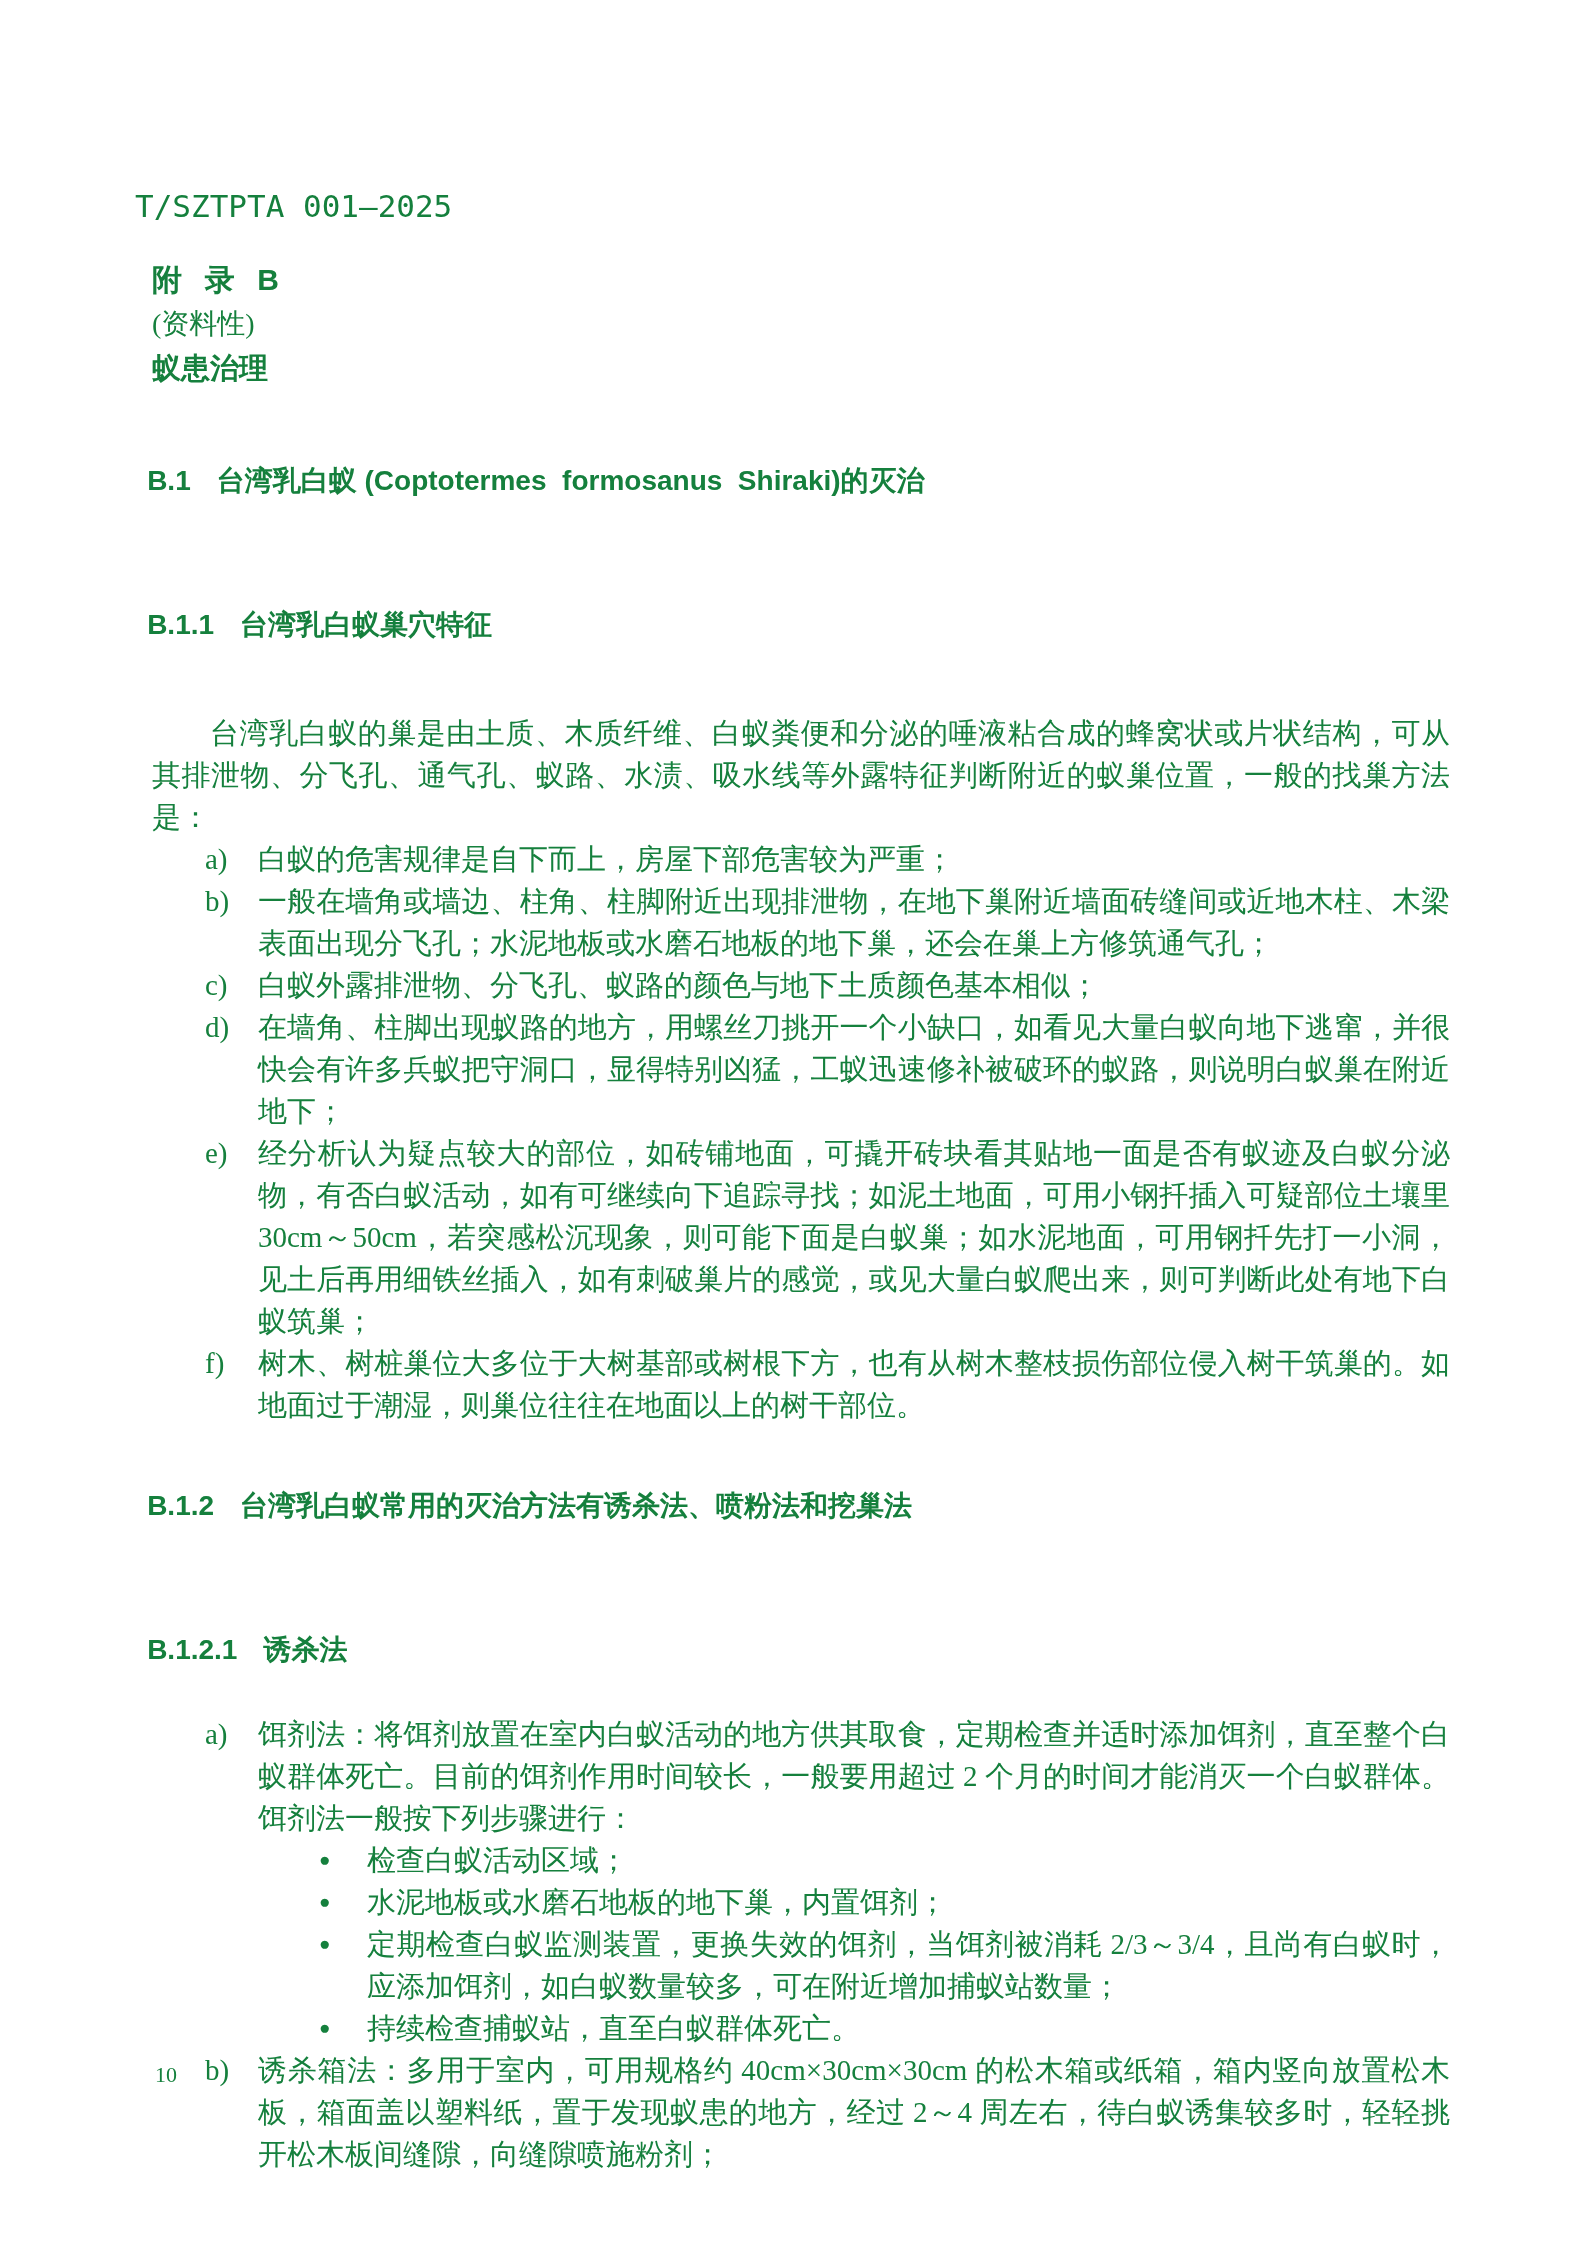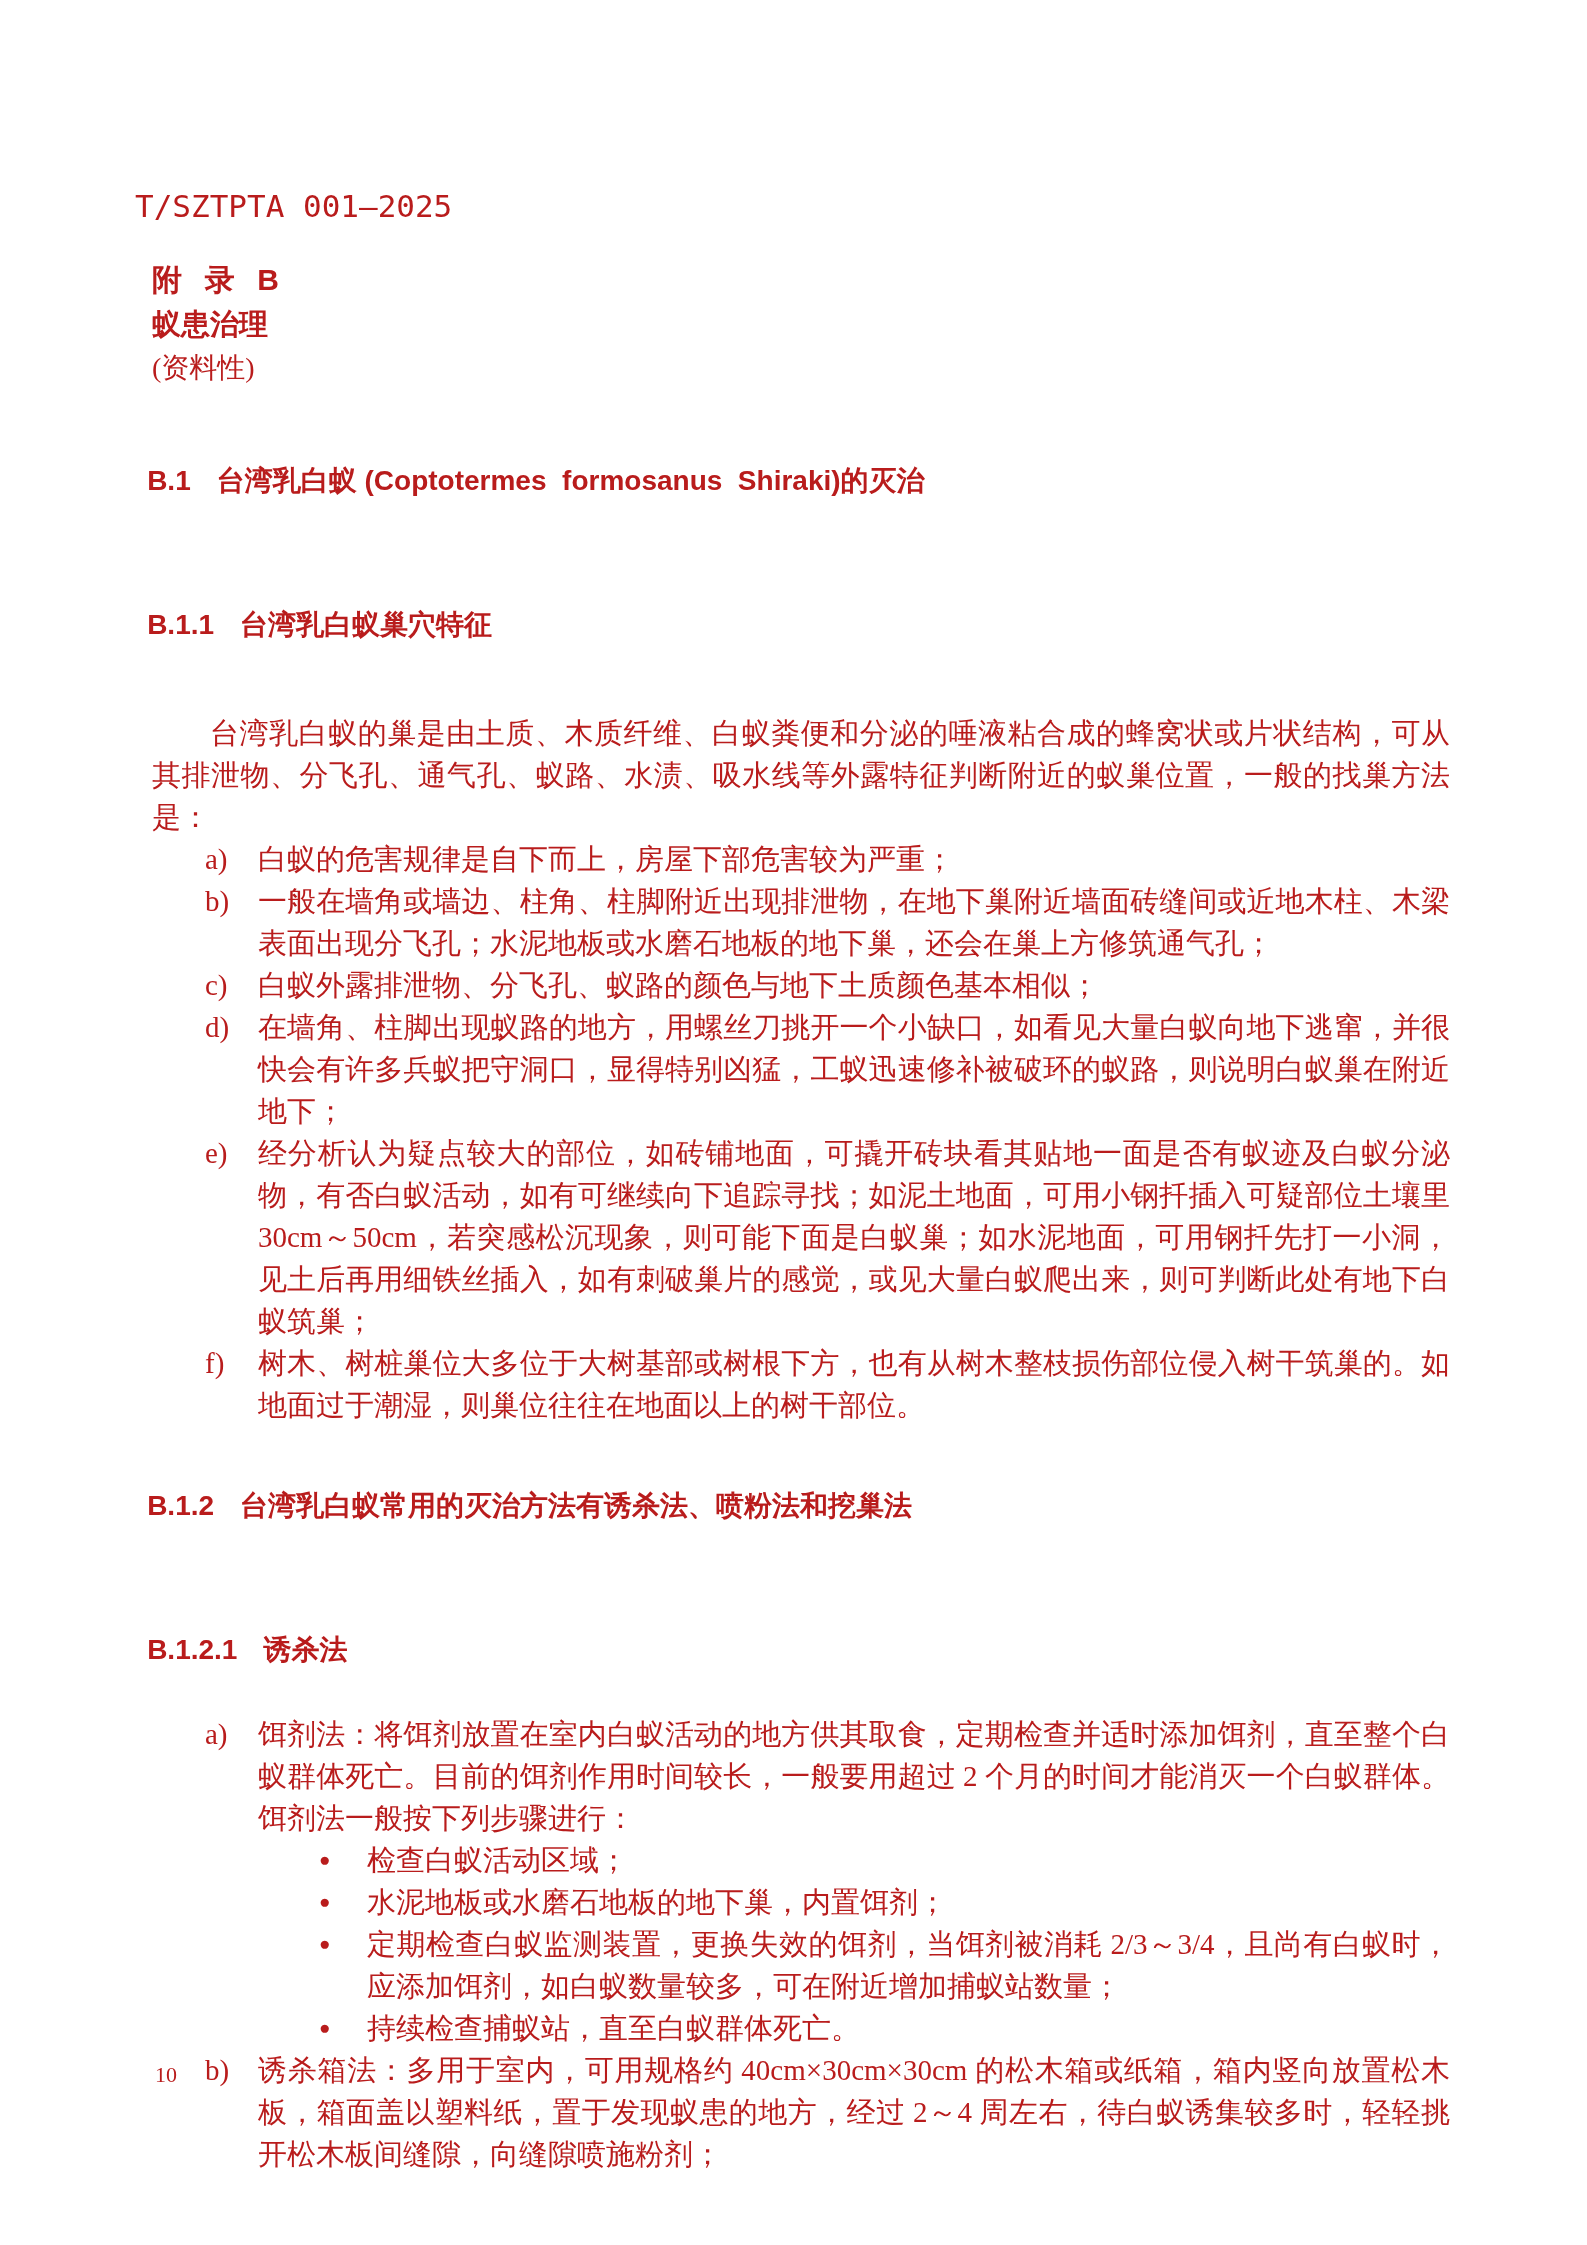--- a/index.html
+++ b/index.html
@@ -1,21 +1,21 @@
 <!DOCTYPE html>
 <html><head>
 <meta charset="utf-8">
 <style>
   html, body { margin: 0; padding: 0; background: #ffffff; }
   .page {
     position: relative;
     width: 1587px;
     height: 2245px;
     background: #ffffff;
-    color: #b91c1c;
+    color: #15803d;
     font-family: "Liberation Serif", "DejaVu Serif", serif;
     font-size: 29px;
     box-sizing: border-box;
     padding: 0 137px 0 152px;
     overflow: hidden;
   }
   .doc-number {
     margin: 190px 0 0 -17px;
     font-family: "DejaVu Sans Mono", "Liberation Mono", monospace;
     font-size: 31px;
@@ -68,22 +68,22 @@
 </style>
 </head>
 <body>
 
 <div class="page">
 
   <div class="doc-number">T/SZTPTA 001—2025</div>
 
   <div class="appendix">
     <div class="line label">附  录  B</div>
+    <div class="line note">(资料性)</div>
     <div class="line atitle">蚁患治理</div>
-    <div class="line note">(资料性)</div>
   </div>
 
   <div class="clause mt-b1">
     <span class="num">B.1</span><span>台湾乳白蚁 (Coptotermes  formosanus  Shiraki)的灭治</span>
   </div>
 
   <div class="clause mt-b11">
     <span class="num">B.1.1</span><span>台湾乳白蚁巢穴特征</span>
   </div>
 

